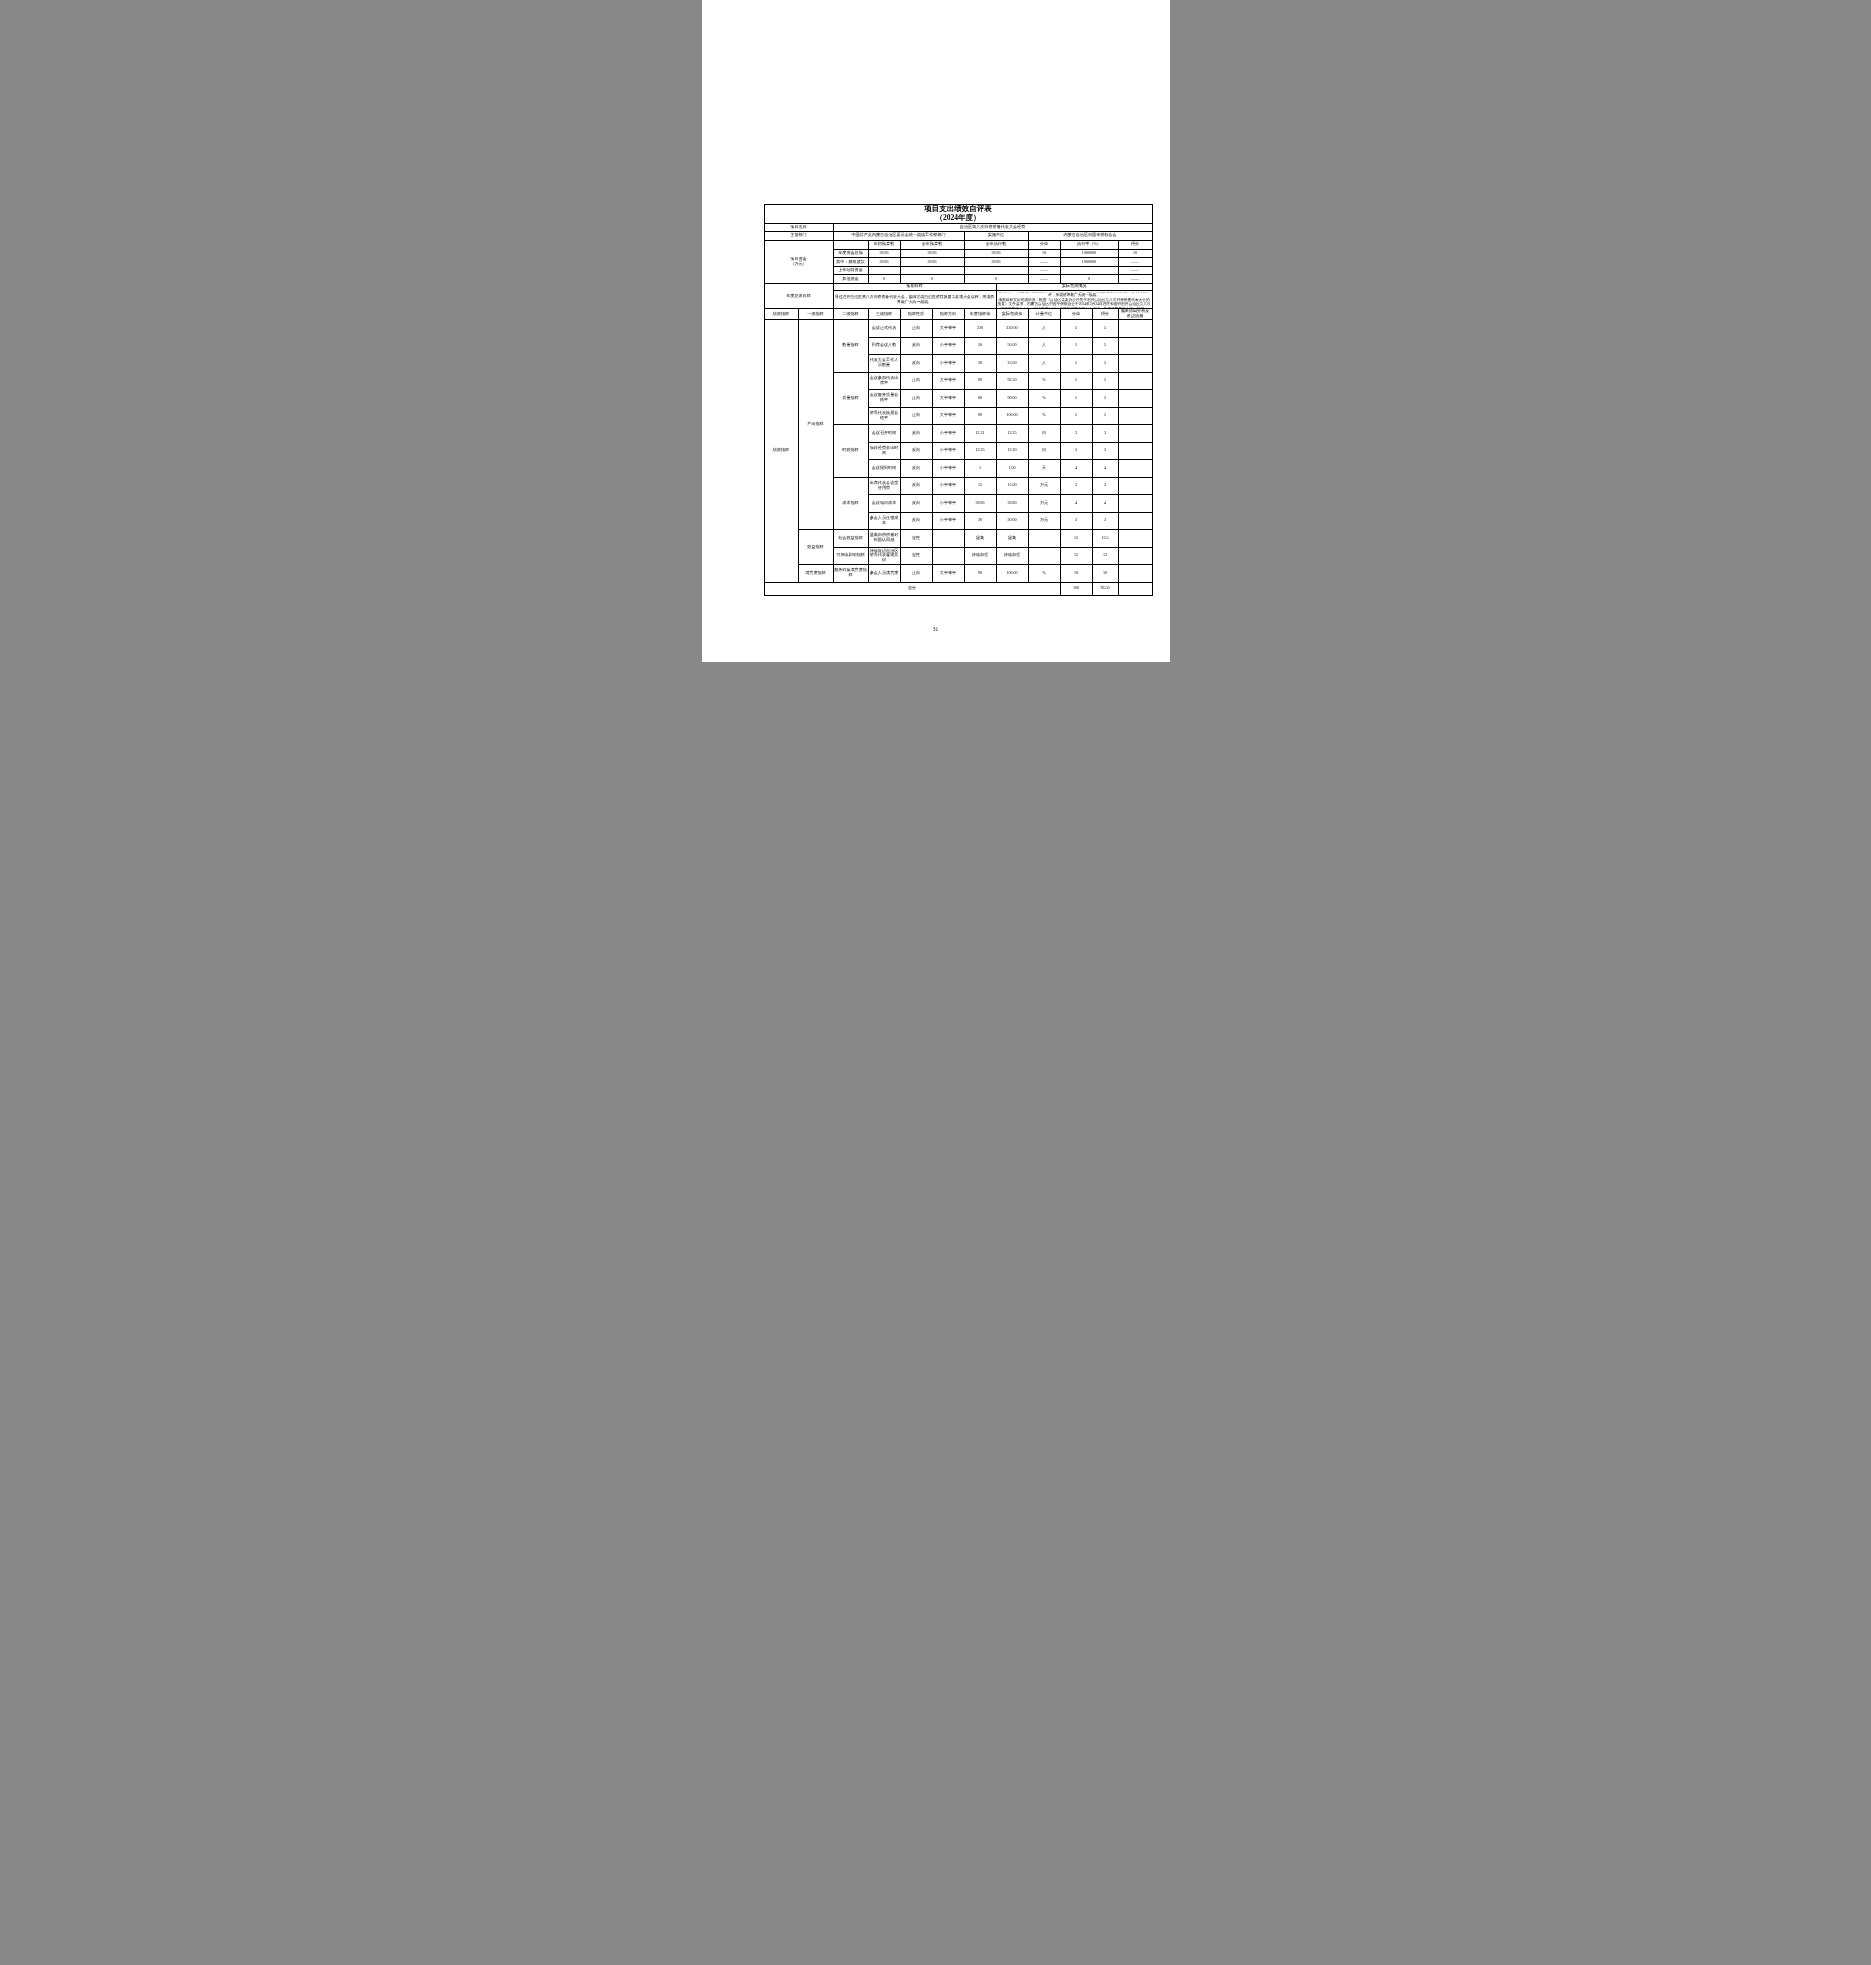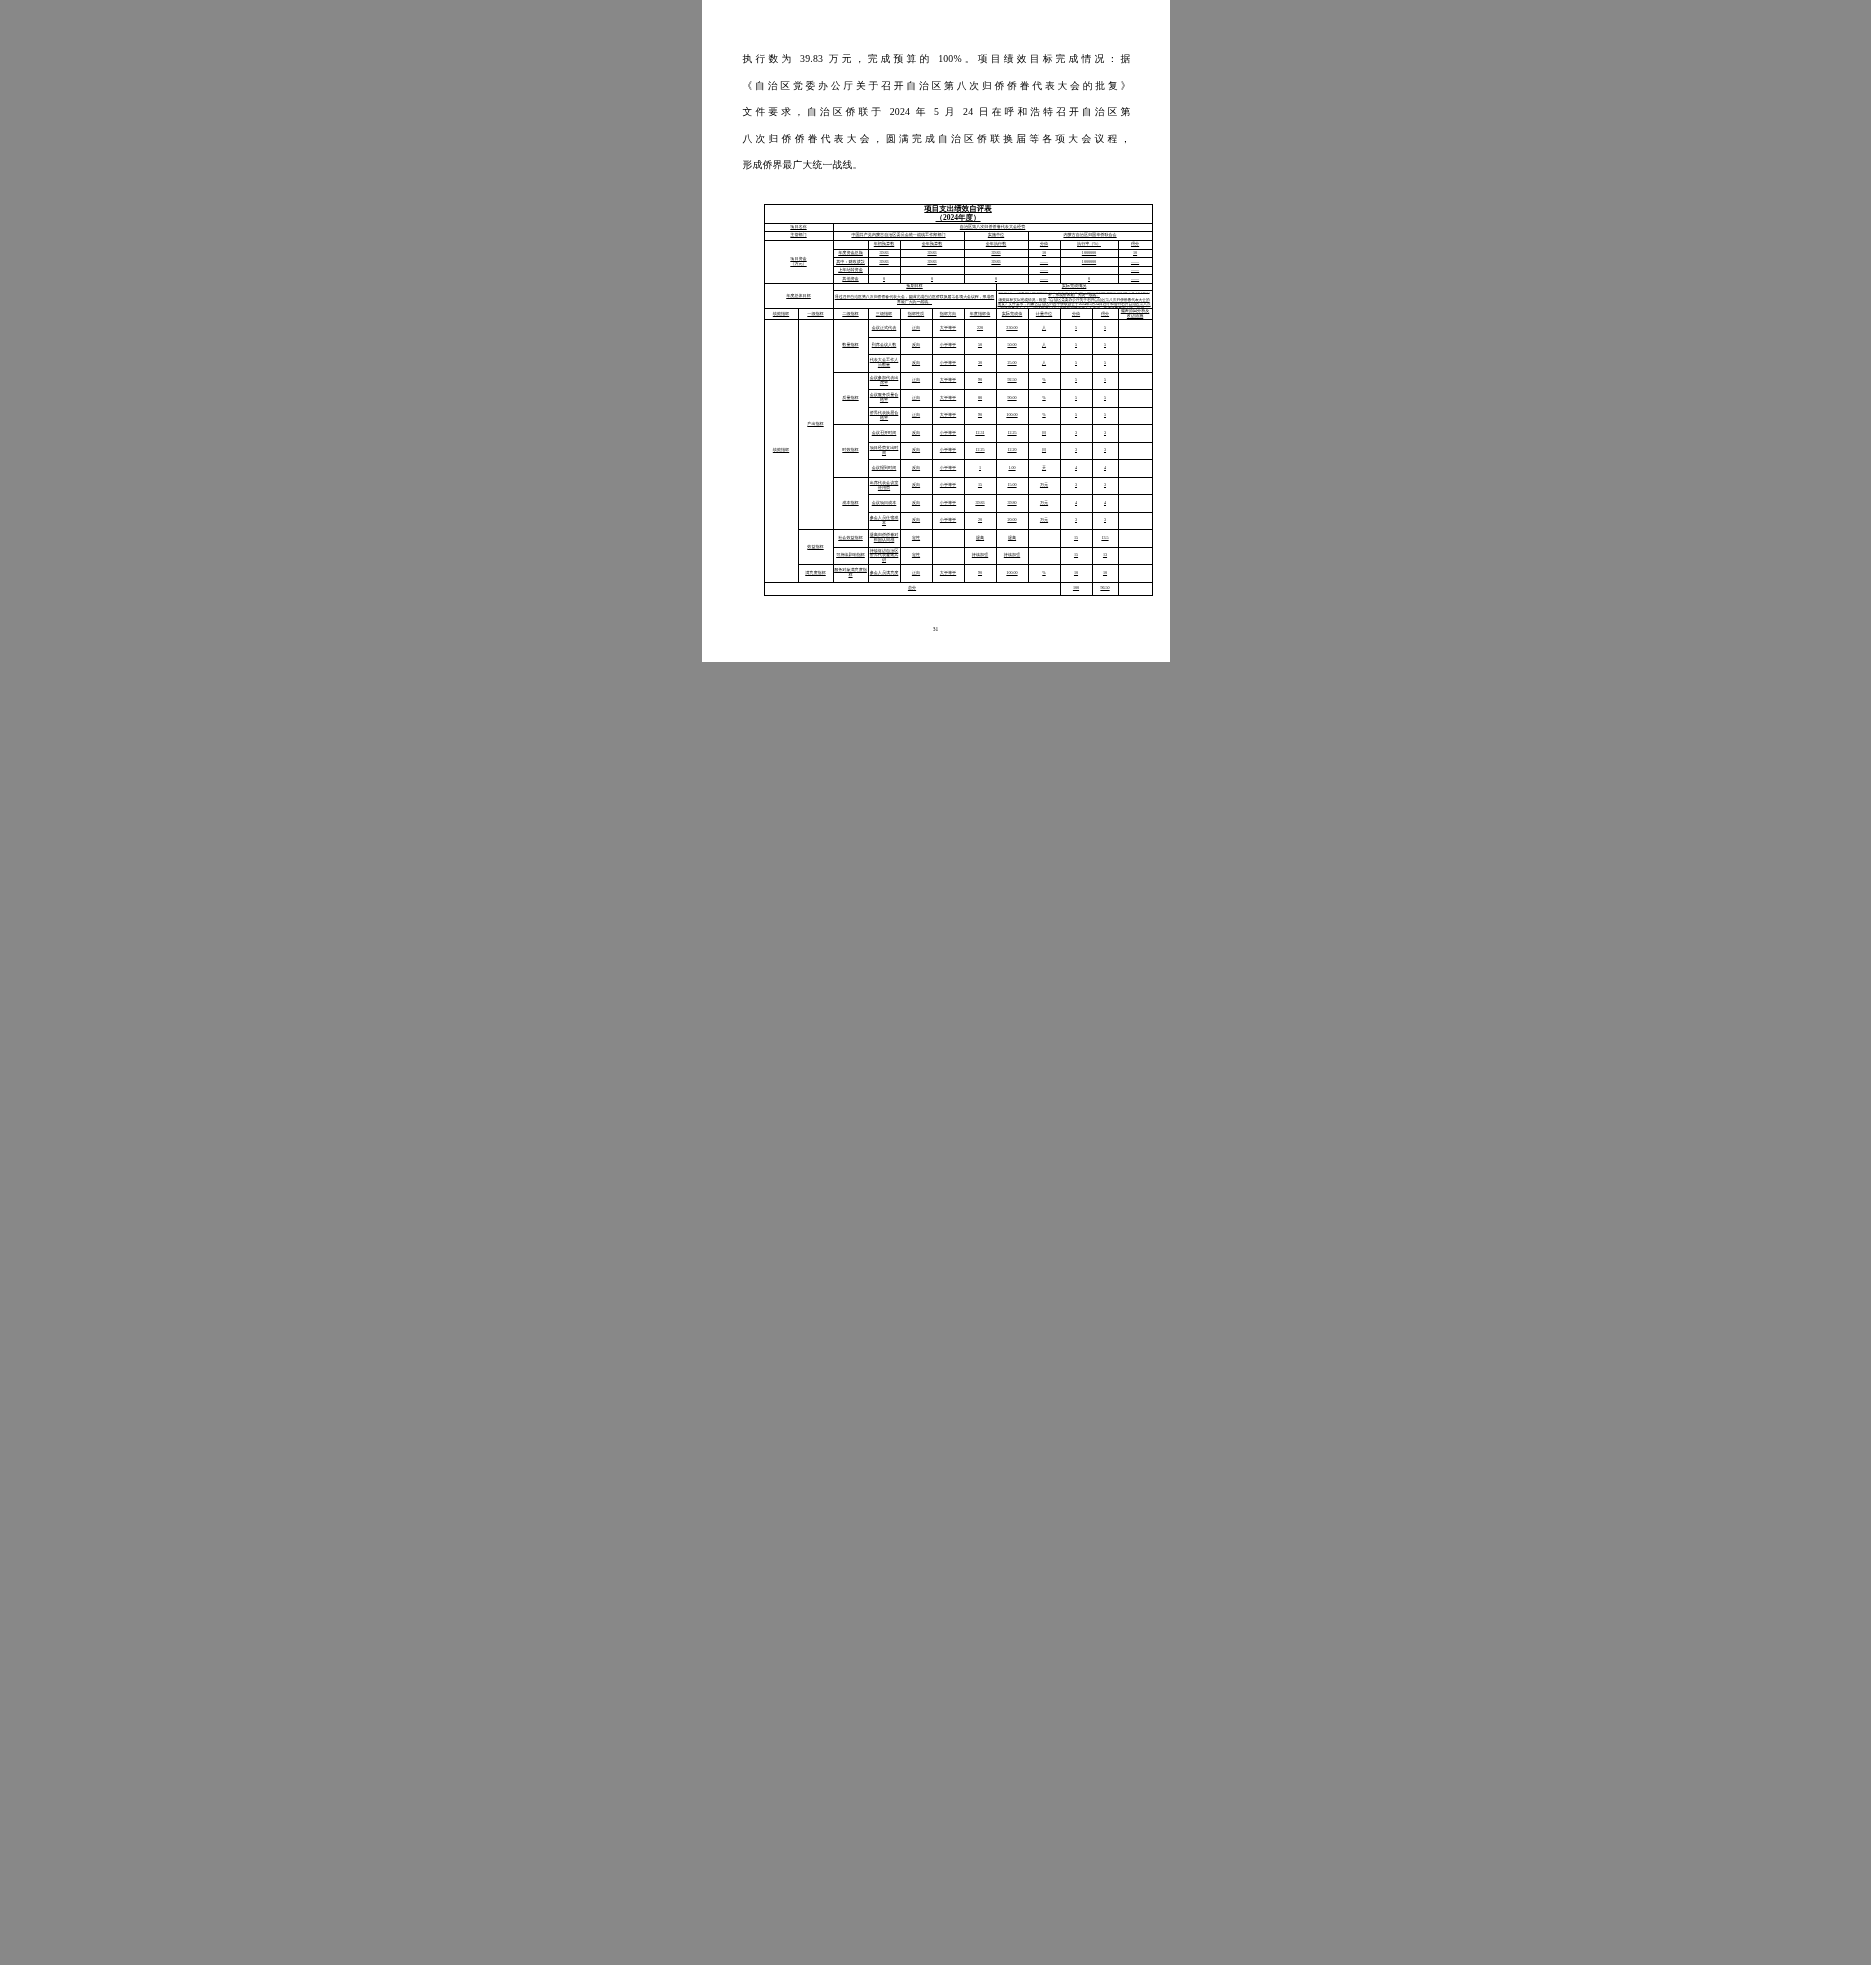--- a/index.html
+++ b/index.html
@@ -18,21 +18,21 @@
     line-height:26.5px;
     text-align:justify;
     text-align-last:justify;
     letter-spacing:0.2px;
     white-space:normal;
   }
   .para .pline.last { text-align-last:left; }
 
   
   .tablewrap { position:absolute; top:204px; left:62px; }
-  table.selfeval { border-collapse:collapse; table-layout:fixed; width:388px;text-decoration:underline; }
+  table.selfeval { border-collapse:collapse; table-layout:fixed; width:388px; }
   table.selfeval td {
     border:0.4px solid #000;
     border-top-width:1.2px;
     border-bottom-width:1.2px;
     font-size:4.1px;
     line-height:1.18;
     text-align:center;
     vertical-align:middle;
     padding:0 0.4px;
     overflow:hidden;
@@ -61,27 +61,20 @@
   .goal-actual-inner p { margin:0; }
   .goal-expected { font-size:3.9px; line-height:4.9px; text-align:center; }
 
   .pagenum { position:absolute; top:626px; left:0; width:100%; text-align:center; font-size:5.5px; }
 </style>
 </head>
 <body>
 
 <div class="page">
 
-  <div class="para">
-    <div class="pline">执行数为 39.83 万元，完成预算的 100%。项目绩效目标完成情况：据</div>
-    <div class="pline">《自治区党委办公厅关于召开自治区第八次归侨侨眷代表大会的批复》</div>
-    <div class="pline">文件要求，自治区侨联于 2024 年 5 月 24 日在呼和浩特召开自治区第</div>
-    <div class="pline">八次归侨侨眷代表大会，圆满完成自治区侨联换届等各项大会议程，</div>
-    <div class="pline last">形成侨界最广大统一战线。</div>
-  </div>
 
   <div class="tablewrap">
     <table class="selfeval">
       <colgroup>
         <col style="width:34px">
           <col style="width:35px">
           <col style="width:35px">
           <col style="width:32px">
         <col style="width:32px">
           <col style="width:32px">

